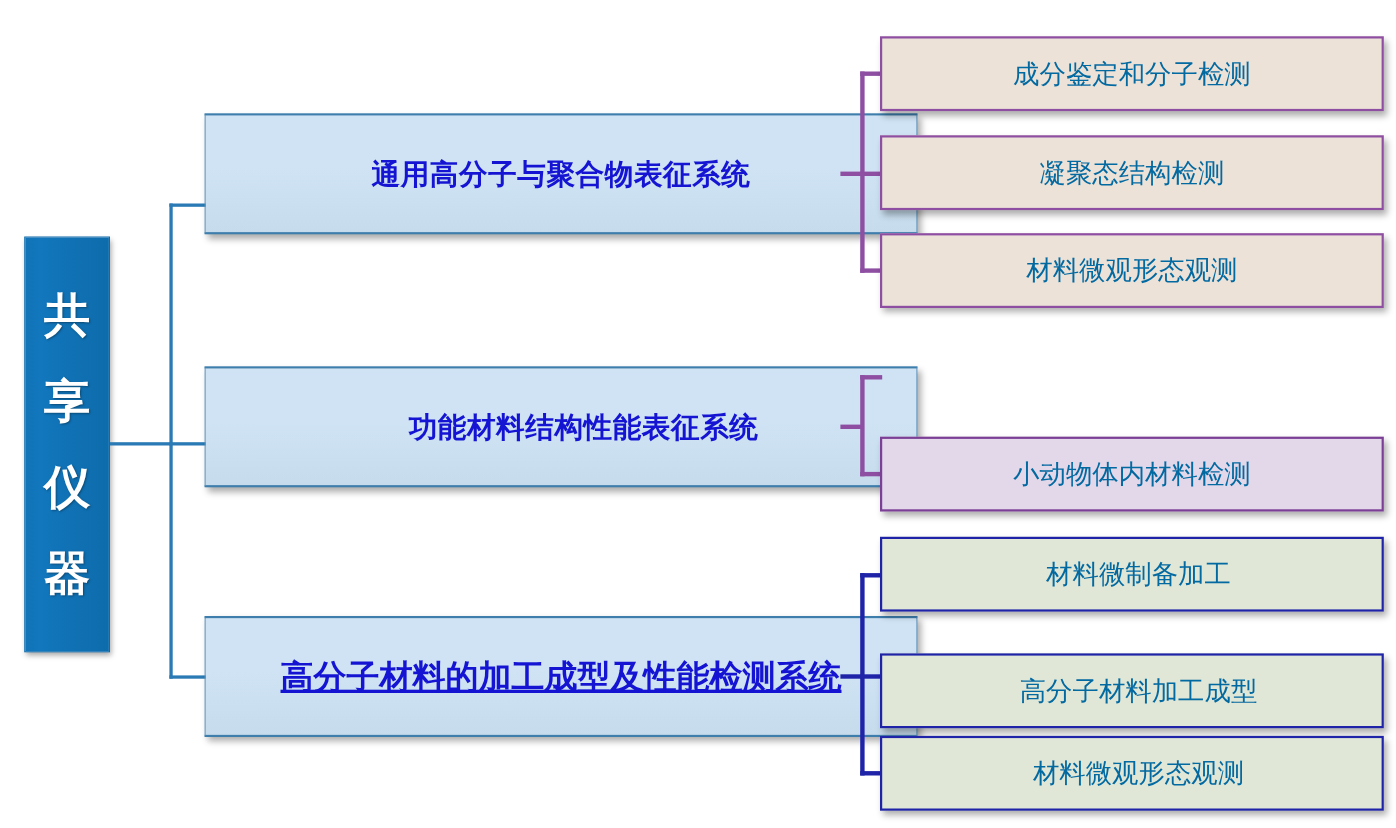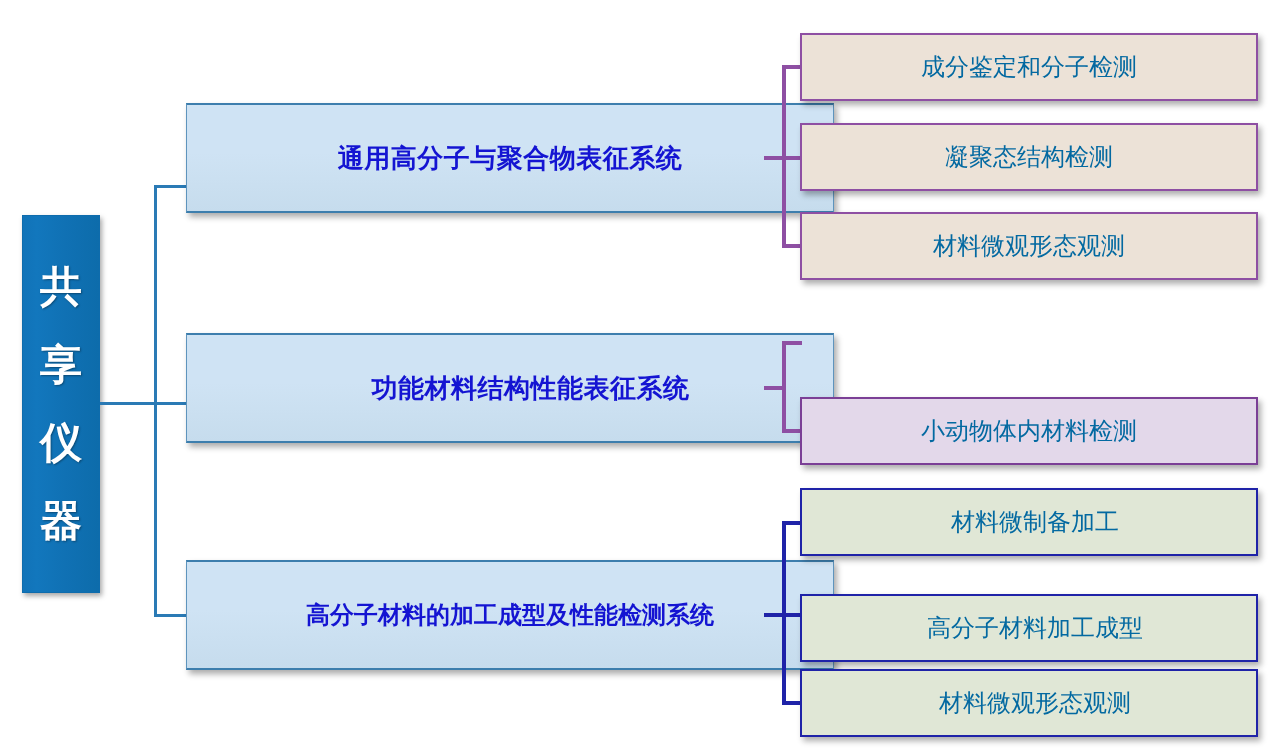--- a/index.html
+++ b/index.html
@@ -61,22 +61,23 @@
     justify-content: center;
   }
   .l1-label {
     color: #1414d2;
     font-weight: bold;
     font-size: 26px;
     letter-spacing: 0.5px;
     white-space: nowrap;
   }
   .l1-box.wide .l1-label {
-    font-size: 24px;
+    font-size: 30px;
     letter-spacing: 0px;
+    text-decoration: underline;
   }
 
   
   .l2-box {
     position: absolute;
     left: 800px;
     width: 458px;
     height: 68px;
     box-sizing: border-box;
     box-shadow: 3px 4px 6px rgba(0,0,0,0.32);

